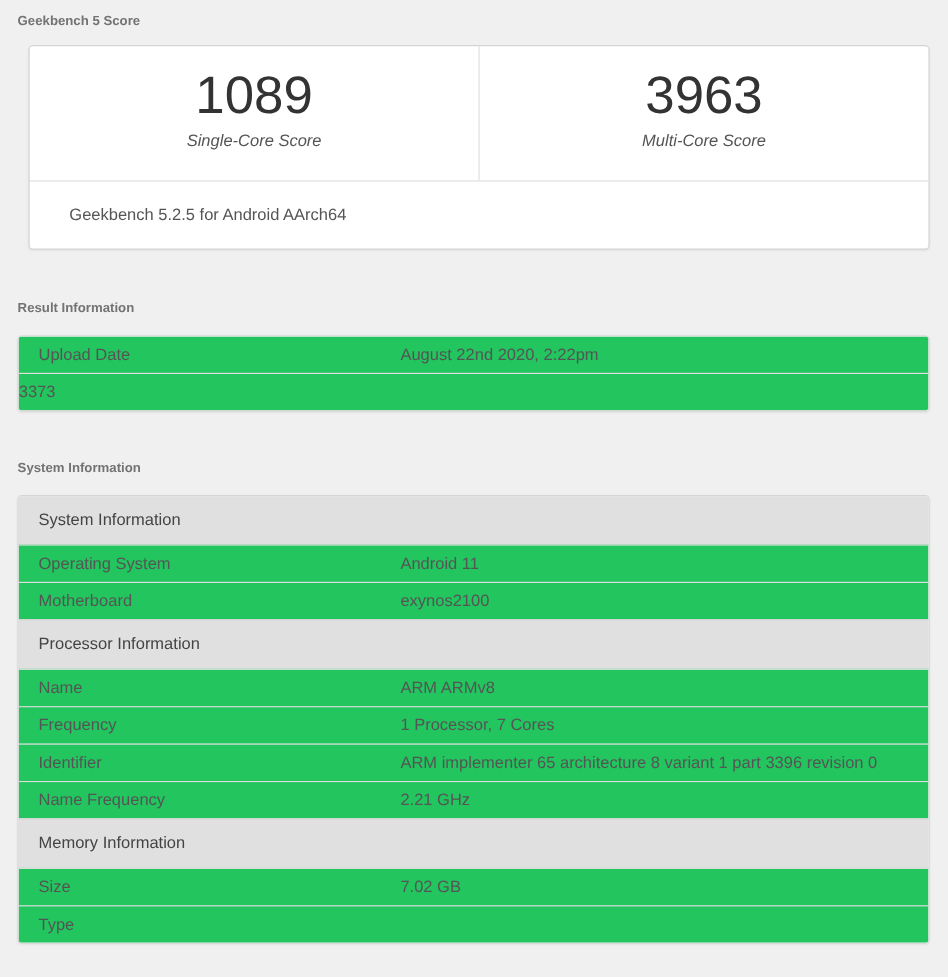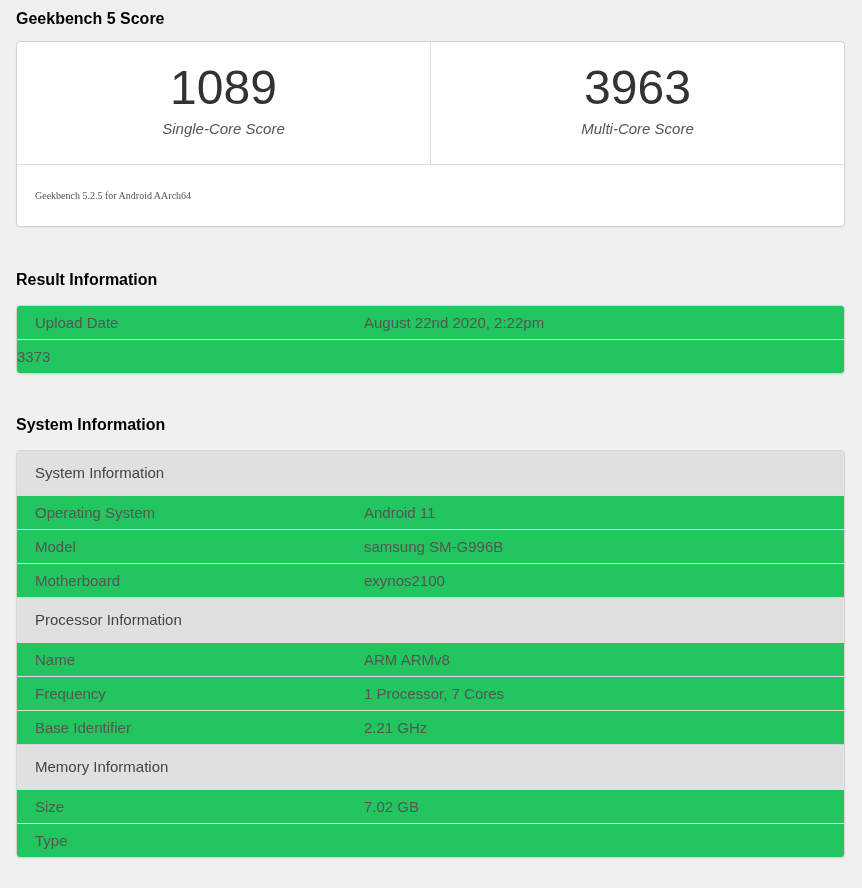--- a/index.html
+++ b/index.html
@@ -12,34 +12,34 @@
     overflow: hidden;
     background: #f0f0f0;
     font-family: "Liberation Sans", sans-serif;
     color: #555;
   }
   .content {
     padding: 8px 17px 0 16px;
   }
   .section-heading {
     margin: 0;
-    font-size: 16px;
+    font-size: 12px;
     line-height: 22px;
     font-weight: bold;
-    color: #000000;
+    color: #737373;
   }
   .panel {
     background: #ffffff;
     border: 1px solid #d4d4d4;
     border-radius: 4px;
     box-shadow: 0 1px 2px rgba(0,0,0,0.06);
     overflow: hidden;
   }
   
-  .score-card { margin-top: 11px; }
+  .score-card { margin-top: 11px; margin-left: 10px; }
   .score-row { display: flex; }
   .score-cell {
     flex: 1;
     text-align: center;
     padding: 20px 0 26px;
   }
   .score-cell + .score-cell { border-left: 1px solid #ddd; }
   .score-value {
     font-size: 48px;
     line-height: 52px;
@@ -47,25 +47,24 @@
   }
   .score-label {
     font-size: 15px;
     line-height: 18px;
     margin-top: 6px;
     color: #555;
     font-style: italic;
   }
   .score-footnote {
     border-top: 1px solid #ddd;
-    padding: 20px 18px;
-    font-size: 10px;
+    padding: 20px 36px;
+    font-size: 15px;
     line-height: 21px;
     color: #555;
-    font-family: Liberation Serif, serif;
   }
   
   .result-heading { margin-top: 42px; }
   .system-heading { margin-top: 40px; }
   .info-table { margin-top: 14px; font-size: 15px; }
   .info-row {
     display: flex;
     border-top: 1px solid #ddd;
     background: #22c55e;
   }
@@ -128,41 +127,41 @@
 
   <div class="panel info-table">
 
     <div class="group">
       <div class="group-header">System Information</div>
       <div class="info-row">
         <div class="cell-label">Operating System</div>
         <div class="cell-value">Android 11</div>
       </div>
       <div class="info-row">
-        <div class="cell-label">Model</div>
-        <div class="cell-value">samsung SM-G996B</div>
-      </div>
-      <div class="info-row">
         <div class="cell-label">Motherboard</div>
         <div class="cell-value">exynos2100</div>
       </div>
     </div>
 
     <div class="group">
       <div class="group-header">Processor Information</div>
       <div class="info-row">
         <div class="cell-label">Name</div>
         <div class="cell-value">ARM ARMv8</div>
       </div>
       <div class="info-row">
         <div class="cell-label">Frequency</div>
         <div class="cell-value">1 Processor, 7 Cores</div>
       </div>
       <div class="info-row">
-        <div class="cell-label">Base Identifier</div>
+        <div class="cell-label">Identifier</div>
+        <div class="cell-value">ARM implementer 65 architecture 8 variant 1 part 3396 revision 0</div>
+      </div>
+      <div class="info-row">
+        <div class="cell-label">Name Frequency</div>
         <div class="cell-value">2.21 GHz</div>
       </div>
     </div>
 
     <div class="group">
       <div class="group-header">Memory Information</div>
       <div class="info-row">
         <div class="cell-label">Size</div>
         <div class="cell-value">7.02 GB</div>
       </div>

